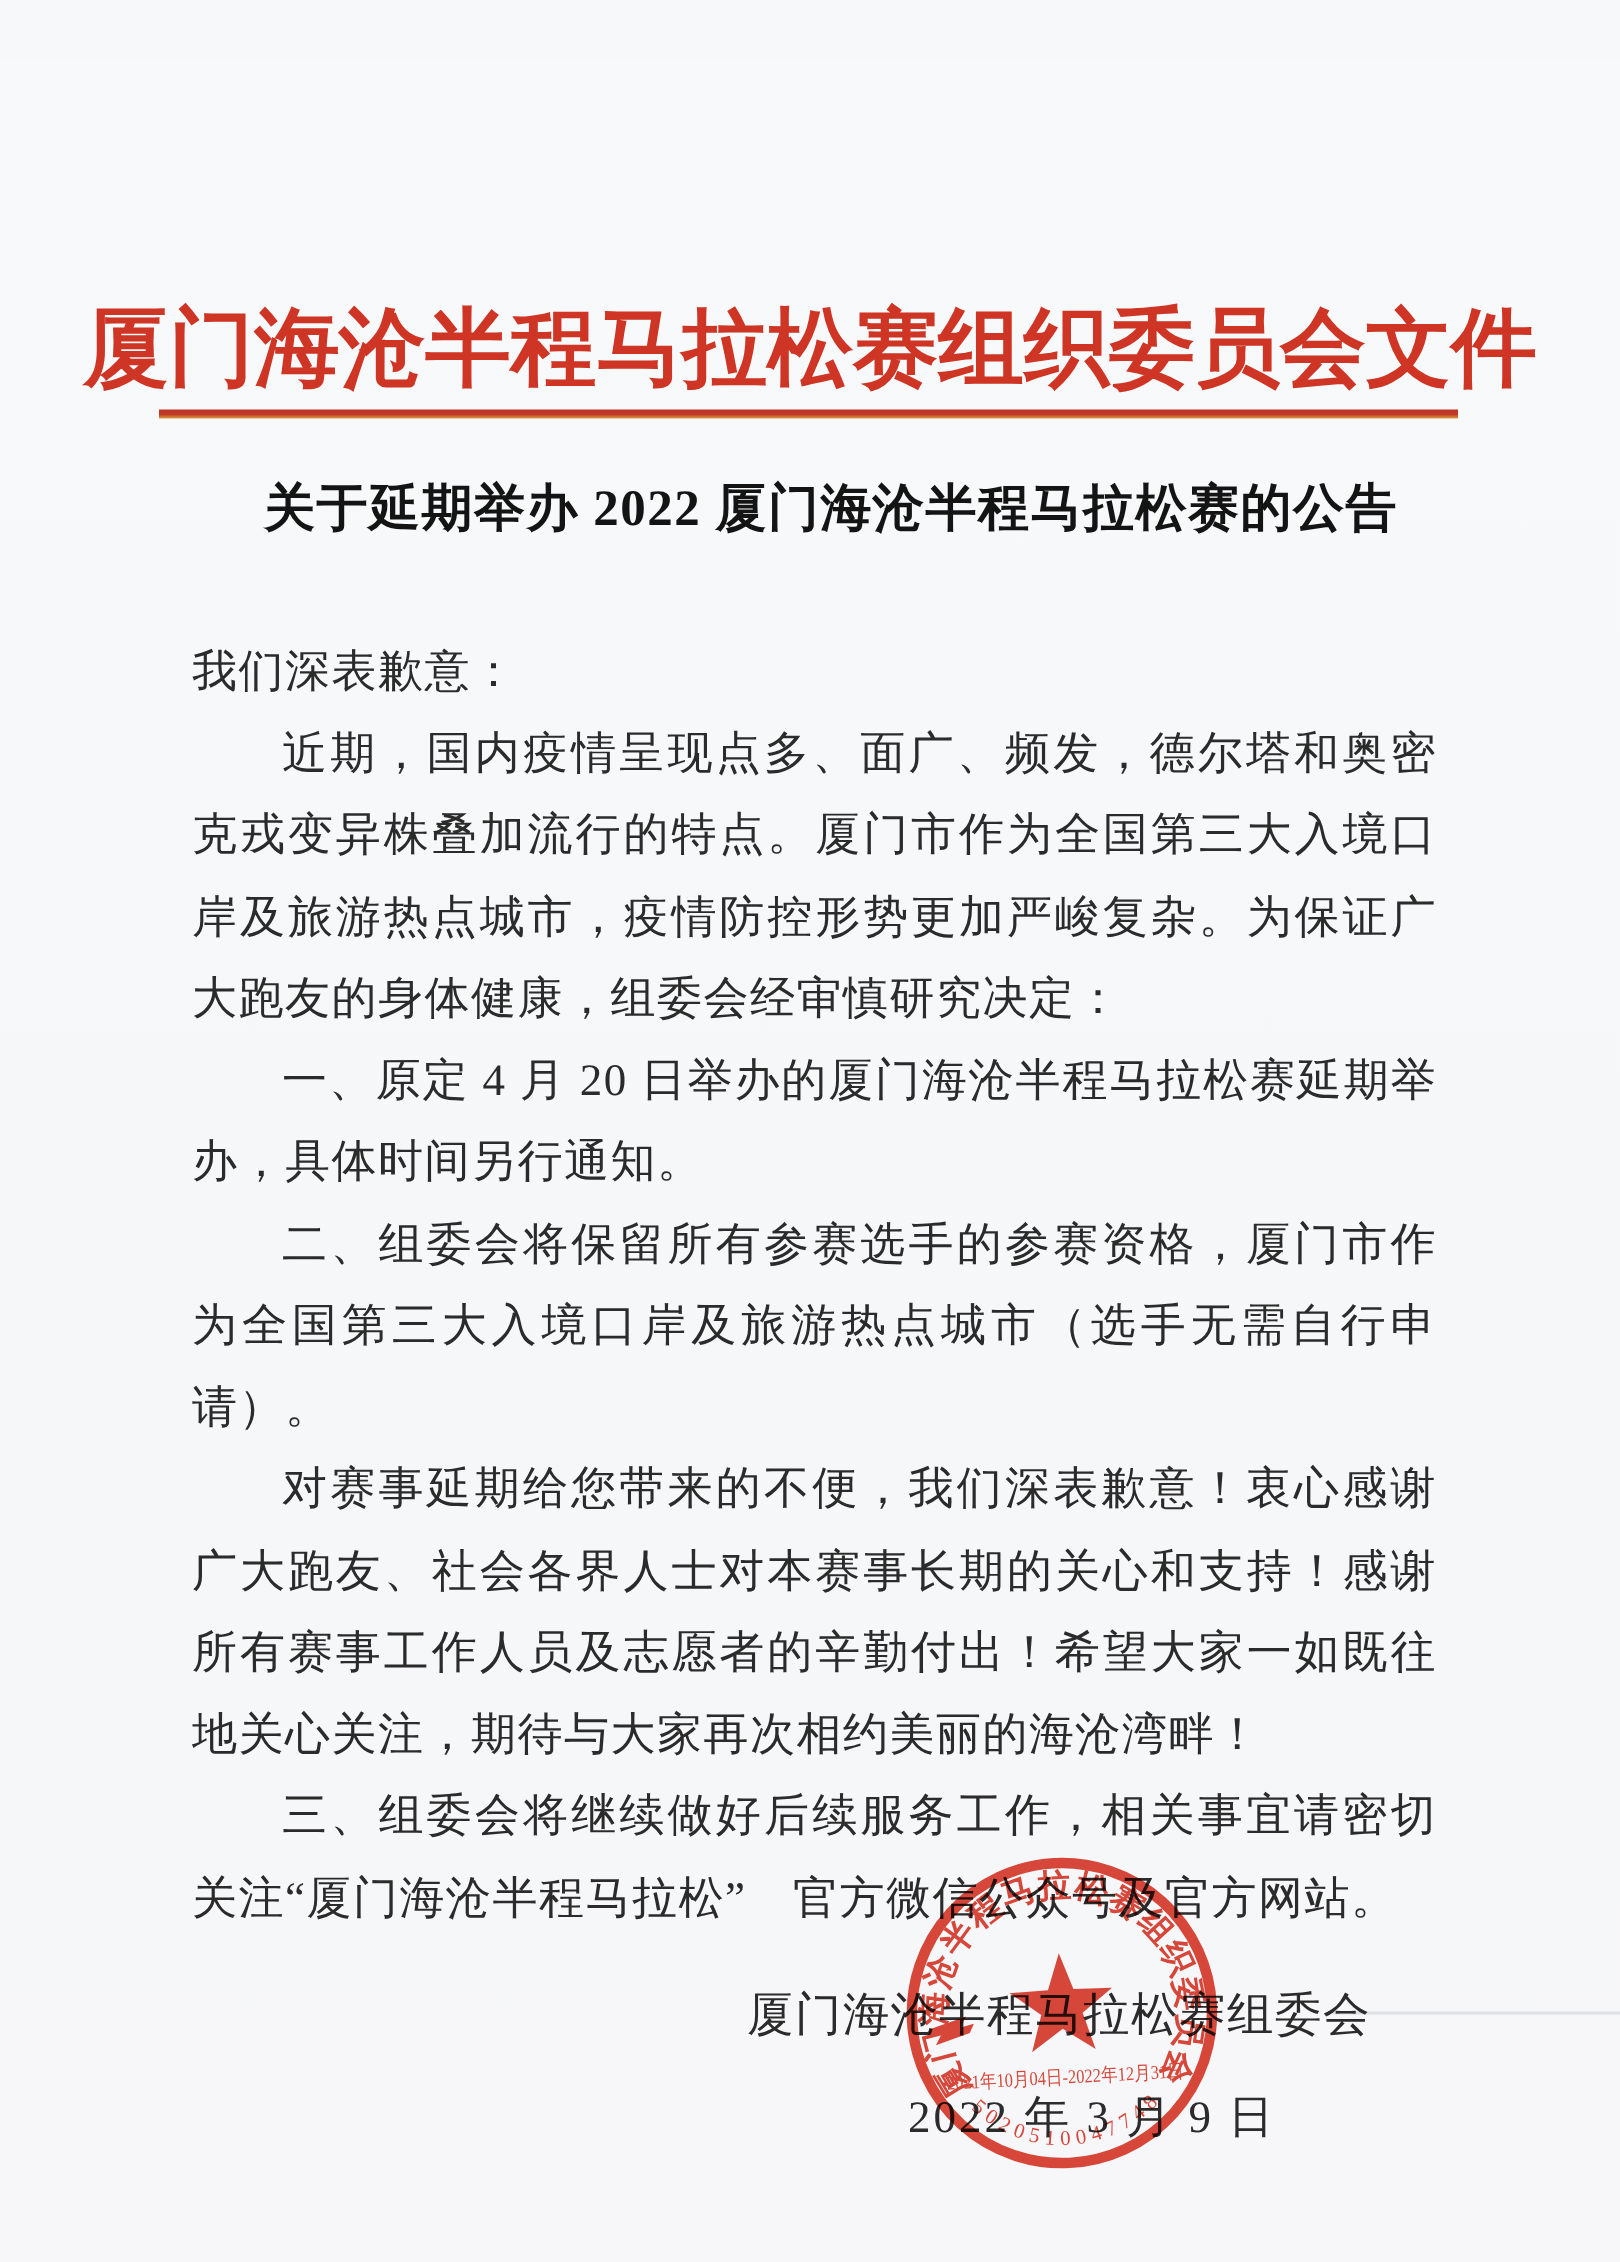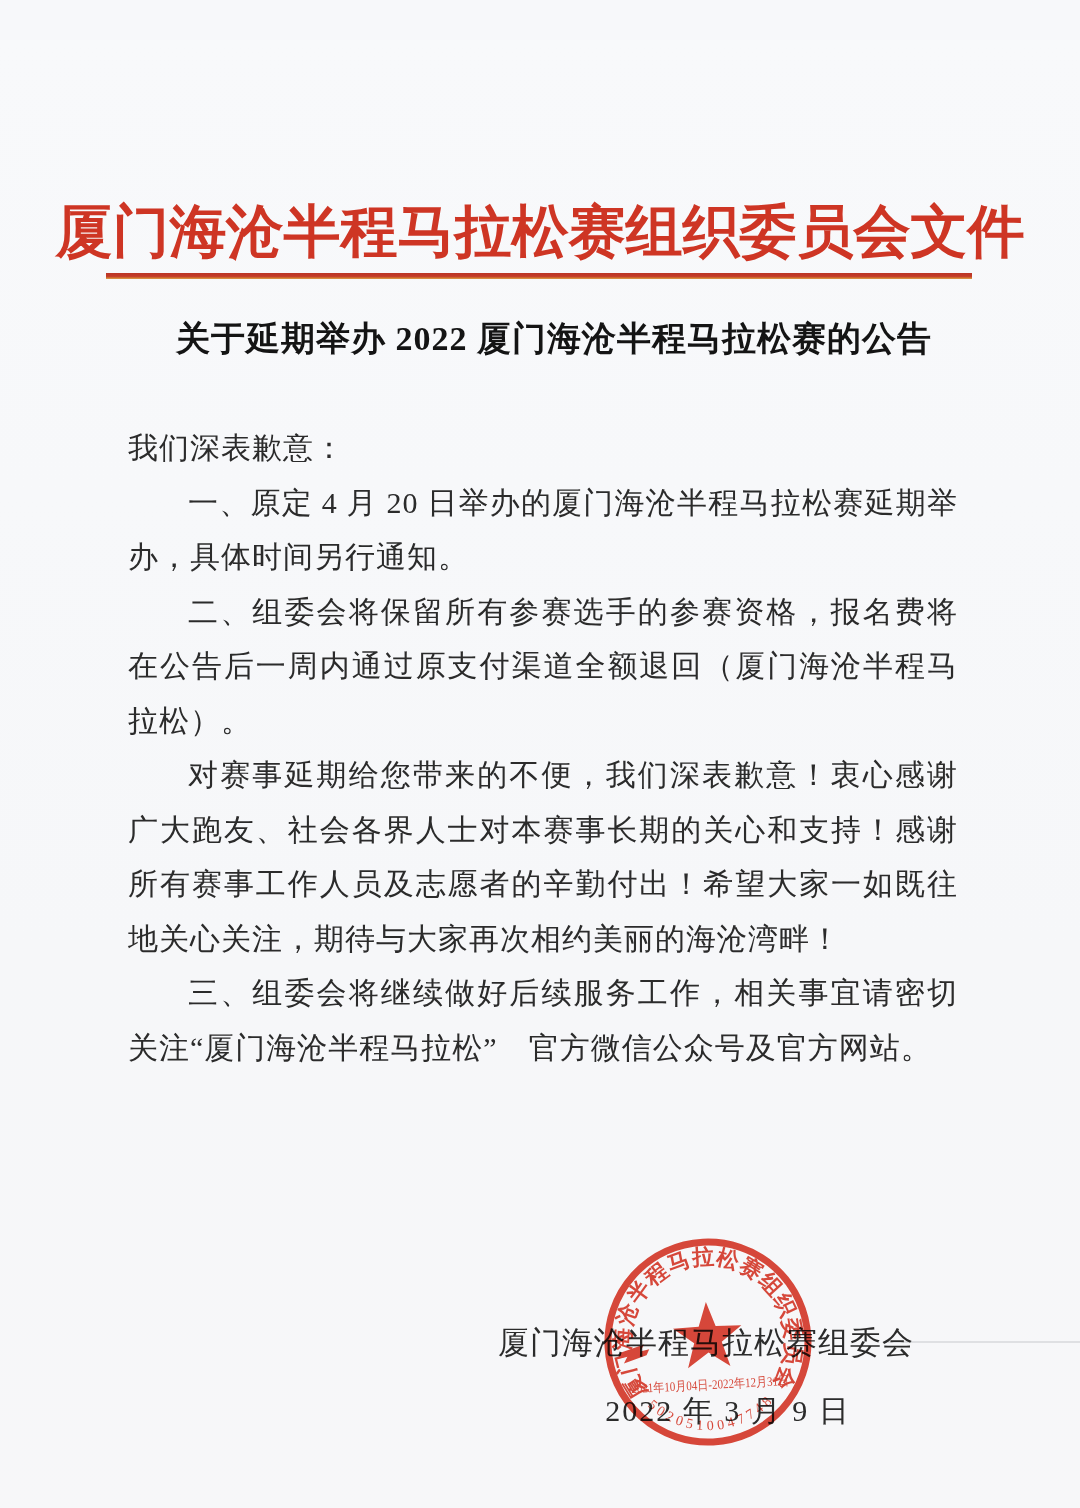--- a/index.html
+++ b/index.html
@@ -101,22 +101,23 @@
 <div class="page">
 
   <h1 class="header-title">厦门海沧半程马拉松赛组织委员会文件</h1>
 
   <div class="red-rule"></div>
 
   <h2 class="notice-title">关于延期举办 2022 厦门海沧半程马拉松赛的公告</h2>
 
   <div class="doc-body">
     <p>我们深表歉意：</p>
+    <p class="indent">近期，国内疫情呈现点多、面广、频发，德尔塔和奥密克戎变异株叠加流行的特点。厦门市作为全国第三大入境口岸及旅游热点城市，疫情防控形势更加严峻复杂。为保证广大跑友的身体健康，组委会经审慎研究决定：</p>
     <p class="indent">一、原定 4 月 20 日举办的厦门海沧半程马拉松赛延期举办，具体时间另行通知。</p>
-    <p class="indent">二、组委会将保留所有参赛选手的参赛资格，报名费将在公告后一周内通过原支付渠道全额退回（厦门海沧半程马拉松）。</p>
+    <p class="indent">二、组委会将保留所有参赛选手的参赛资格，厦门市作为全国第三大入境口岸及旅游热点城市（选手无需自行申请）。</p>
     <p class="indent">对赛事延期给您带来的不便，我们深表歉意！衷心感谢广大跑友、社会各界人士对本赛事长期的关心和支持！感谢所有赛事工作人员及志愿者的辛勤付出！希望大家一如既往地关心关注，期待与大家再次相约美丽的海沧湾畔！</p>
     <p class="indent">三、组委会将继续做好后续服务工作，相关事宜请密切关注“厦门海沧半程马拉松”　官方微信公众号及官方网站。</p>
   </div>
 
   <div class="scan-line"></div>
 
   <div class="sign-block">
     <div class="sign-org">厦门海沧半程马拉松赛组委会</div>
     <div class="sign-date">2022 年 3 月 9 日</div>
   </div>

